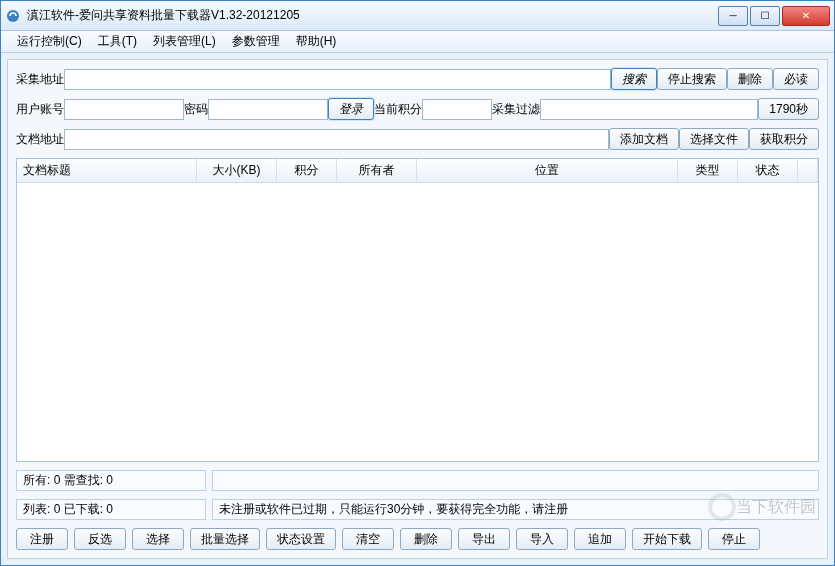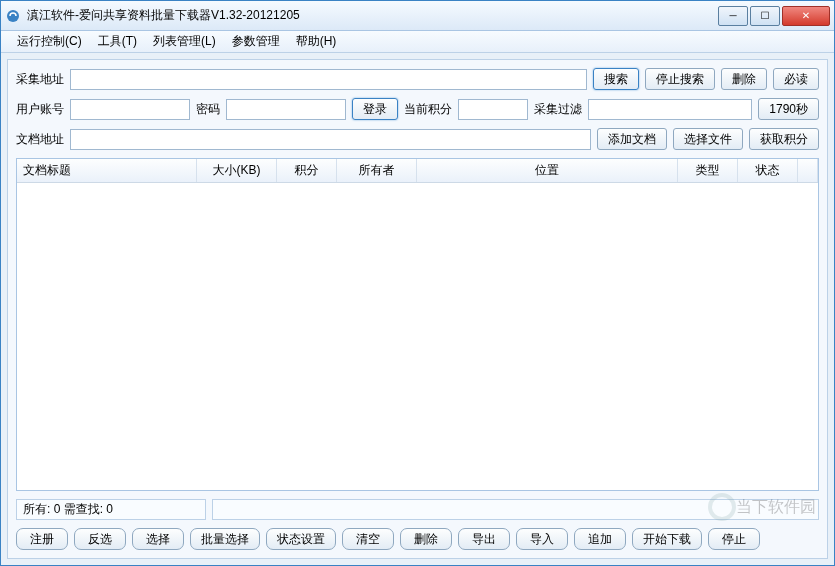--- a/index.html
+++ b/index.html
@@ -59,21 +59,21 @@
 .content {
   flex: 1;
   margin: 6px;
   padding: 8px;
   background: #f4f8fd;
   border: 1px solid #bcd1e7;
   display: flex;
   flex-direction: column;
   gap: 8px;
 }
-.row { display: flex; align-items: center; gap: 6px; }
+.row { display: flex; align-items: center; }
 .label { white-space: nowrap; }
 input.text {
   height: 21px;
   border: 1px solid #a0b8d0;
   background: #fff;
   padding: 0 3px;
   font-size: 12px;
 }
 .btn {
   height: 22px;
@@ -82,20 +82,21 @@
   background: linear-gradient(to bottom, #fdfefe, #e3ecf5);
   border-radius: 3px;
   font-size: 12px;
   cursor: default;
   white-space: nowrap;
   display: inline-flex; align-items: center; justify-content: center;
 }
 .btn.highlight {
   border-color: #3a82c4;
   box-shadow: 0 0 2px #6fa8dc;
+  font-style: italic;
 }
 .table-wrap {
   flex: 1;
   border: 1px solid #a9c5e3;
   background: #fdba74;
   overflow: hidden;
   display: flex;
   flex-direction: column;
 }
 .thead {
@@ -122,21 +123,21 @@
   background: #f9fcff;
   display: flex; align-items: center;
   padding: 0 6px;
   font-size: 12px;
 }
 .bottom-buttons {
   display: flex;
   gap: 6px;
   flex-wrap: nowrap;
 }
-.bottom-buttons .btn { flex: 0 0 auto; min-width: 52px; border-radius: 7px; }
+.bottom-buttons .btn { flex: 0 0 auto; min-width: 52px; }
 .watermark {
   position: absolute;
   right: 18px;
   bottom: 44px;
   opacity: 0.22;
   font-size: 16px;
   pointer-events: none;
   display: flex; align-items: center; gap: 0;
 }
 .watermark .o {
@@ -217,20 +218,24 @@
         <div class="th" style="width:20px"></div>
       </div>
       <div class="tbody"></div>
     </div>
 
     <div class="bottom-info">
       <div class="info-box" style="width:190px">所有: 0 需查找: 0</div>
       <div class="info-box" style="flex:1"></div>
     </div>
 
+    <div class="bottom-info">
+      <div class="info-box" style="width:190px">列表: 0 已下载: 0</div>
+      <div class="info-box" style="flex:1">未注册或软件已过期，只能运行30分钟，要获得完全功能，请注册</div>
+    </div>
 
     <div class="bottom-buttons">
       <button class="btn">注册</button>
       <button class="btn">反选</button>
       <button class="btn">选择</button>
       <button class="btn">批量选择</button>
       <button class="btn">状态设置</button>
       <button class="btn">清空</button>
       <button class="btn">删除</button>
       <button class="btn">导出</button>

